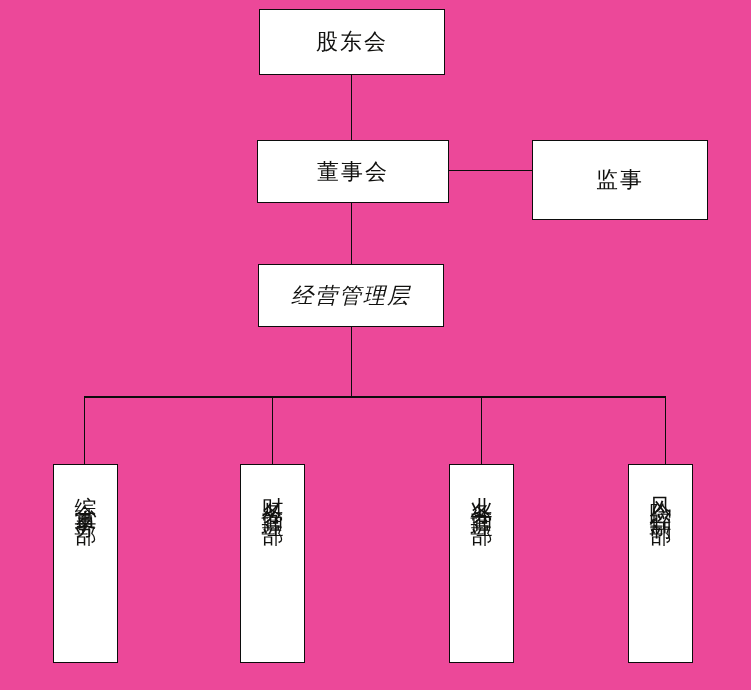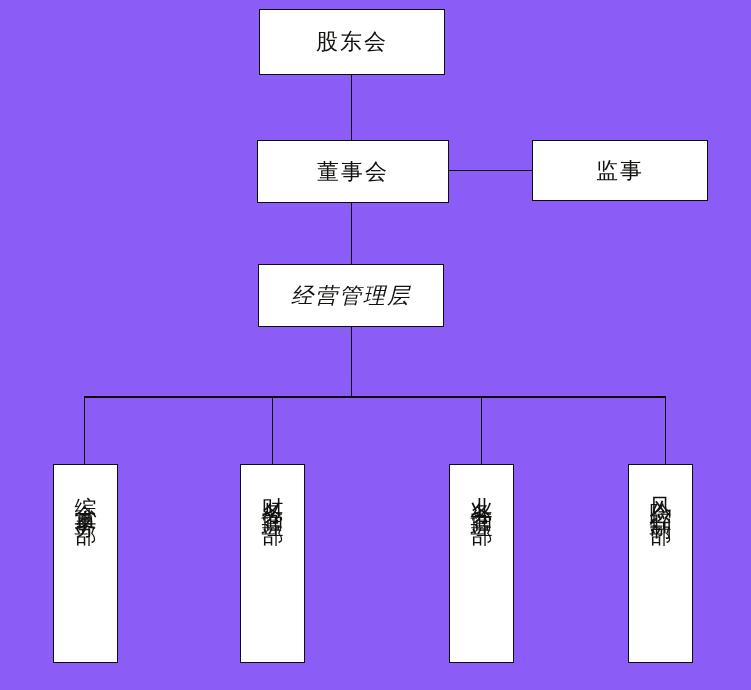--- a/index.html
+++ b/index.html
@@ -8,21 +8,21 @@
     padding: 0;
     background: #ffffff;
   }
   body {
     font-family: "Liberation Serif", "DejaVu Serif", serif;
   }
   #org-chart {
     position: relative;
     width: 751px;
     height: 690px;
-    background: #8b5cf6;
+    background: #ec4899;
     overflow: hidden;
   }
   .node {
     position: absolute;
     box-sizing: border-box;
     border: 1px solid #0c0c0c;
     background: #ffffff;
     display: flex;
     align-items: center;
     justify-content: center;
@@ -49,21 +49,21 @@
     font-size: 22px;
     writing-mode: vertical-rl;
     text-orientation: upright;
     letter-spacing: 0.30em;
     line-height: 1.0;
   }
 
   
   #node-shareholders { left: 259px; top: 9px;   width: 186px; height: 66px; }
   #node-board        { left: 257px; top: 140px; width: 192px; height: 63px; text-align: right; }
-  #node-supervisor   { left: 532px; top: 140px; width: 176px; height: 61px; }
+  #node-supervisor   { left: 532px; top: 140px; width: 176px; height: 80px; }
   #node-management   { left: 258px; top: 264px; width: 186px; height: 63px; font-style: italic; }
 
   #node-general-affairs { left: 53px;  top: 464px; width: 65px; height: 199px; }
   #node-finance         { left: 240px; top: 464px; width: 65px; height: 199px; }
   #node-business        { left: 449px; top: 464px; width: 65px; height: 199px; }
   #node-risk            { left: 628px; top: 464px; width: 65px; height: 199px; }
 
   
   .conn {
     position: absolute;

